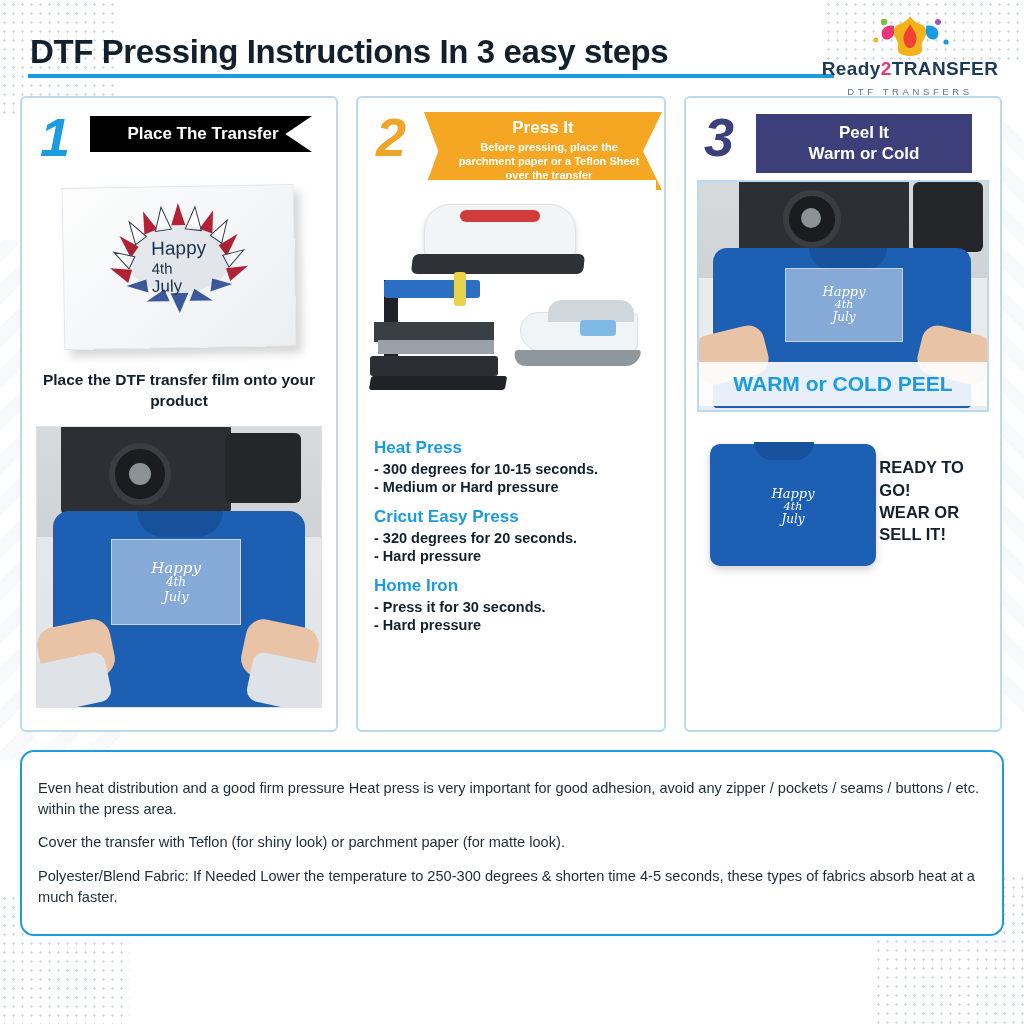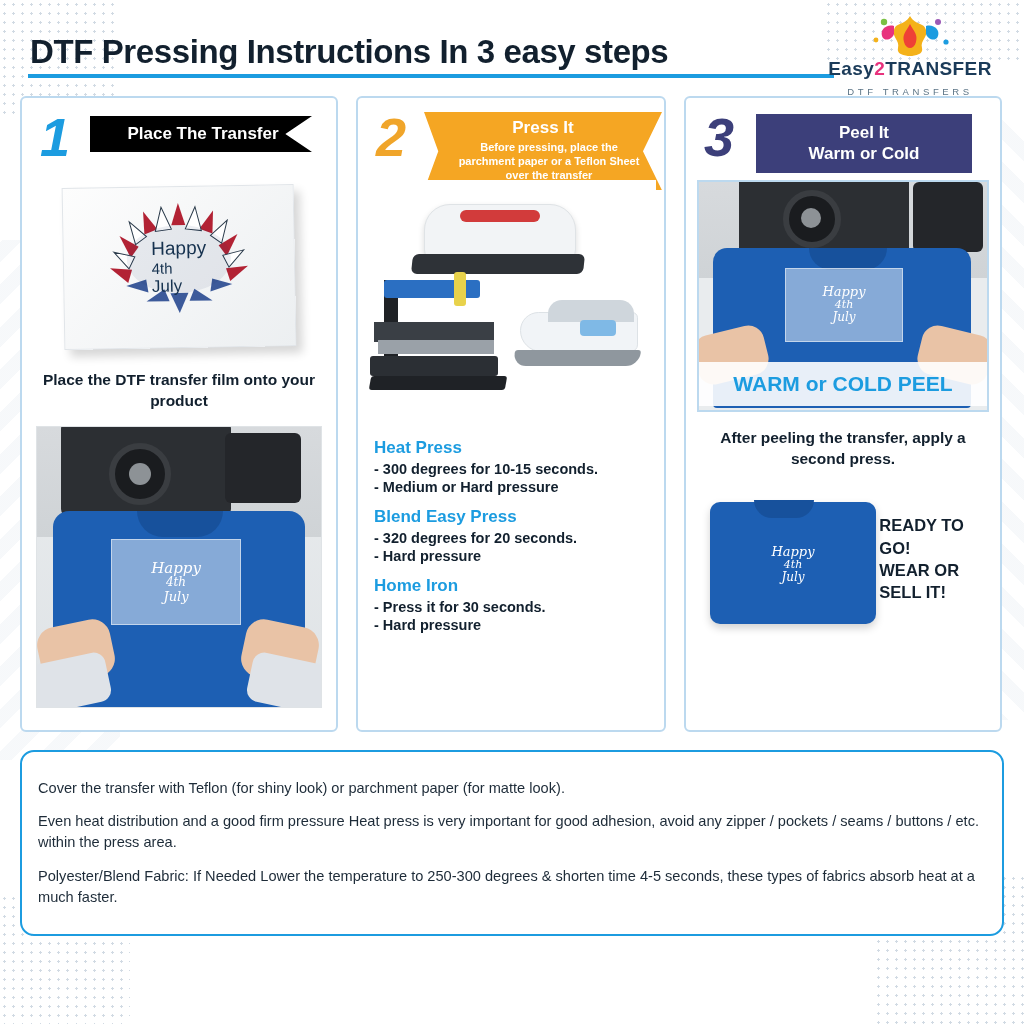--- a/index.html
+++ b/index.html
@@ -264,21 +264,21 @@
         <path d="M30 12 C22 10 16 16 18 22 C20 28 28 26 30 20 Z" fill="#e8337d"></path>
         <path d="M62 12 C70 10 76 16 74 22 C72 28 64 26 62 20 Z" fill="#1c9ce0"></path>
         <path d="M46 10 C50 18 54 20 52 28 C50 36 42 36 40 28 C38 20 42 18 46 10 Z" fill="#ef4136"></path>
         <circle cx="20" cy="8" r="3.2" fill="#7ac143"></circle>
         <circle cx="74" cy="8" r="3" fill="#9b59b6"></circle>
         <circle cx="12" cy="26" r="2.4" fill="#f4b21a"></circle>
         <circle cx="82" cy="28" r="2.6" fill="#1c9ce0"></circle>
       </svg>
     </div>
     <div class="logo-word">
-      <span>Easy</span><span class="num">2</span><span class="t2">TRANSFER</span>
+      <span>Ready</span><span class="num">2</span><span class="t2">TRANSFER</span>
     </div>
     <div class="logo-sub">DTF TRANSFERS</div>
   </div>
 </div>
 
 <div class="cards">
 
   <div class="card c1">
     <div class="banner">
       <div class="stepnum n1">1</div>
@@ -380,21 +380,21 @@
       <div style="position:absolute; right:40px; top:140px; width:36px; height:16px; background:#7fb9e6; border-radius:4px;"></div>
     </div>
 
     <div style="margin-top:14px;">
       <div class="spec-group">
         <div class="spec-h">Heat Press</div>
         <div class="spec-l">- 300 degrees for 10-15 seconds.</div>
         <div class="spec-l">- Medium or Hard pressure</div>
       </div>
       <div class="spec-group">
-        <div class="spec-h">Blend Easy Press</div>
+        <div class="spec-h">Cricut Easy Press</div>
         <div class="spec-l">- 320 degrees for 20 seconds.</div>
         <div class="spec-l">- Hard pressure</div>
       </div>
       <div class="spec-group">
         <div class="spec-h">Home Iron</div>
         <div class="spec-l">- Press it for 30 seconds.</div>
         <div class="spec-l">- Hard pressure</div>
       </div>
     </div>
   </div>
@@ -419,21 +419,20 @@
           <div>Happy</div>
             <div style="font-size:11px">4th</div>
             <div style="font-size:12px">July</div>
         </div>
       </div>
       <div style="position:absolute; left:-4px; top:148px; width:72px; height:50px; background:#e9c3a6; border-radius:16px; transform:rotate(-14deg);"></div>
       <div style="position:absolute; right:-4px; top:148px; width:72px; height:50px; background:#e9c3a6; border-radius:16px; transform:rotate(14deg);"></div>
       <div class="peel-label">WARM or COLD PEEL</div>
     </div>
 
-    <div class="caption" style="margin-top:16px;">After peeling the transfer, apply a second press.</div>
 
     <div style="display:flex; align-items:center; gap:10px; margin-top:14px;">
       <div class="c3-shirt">
         <div style="position:absolute; left:8px; top:18px; width:166px; height:122px; background:#1d5fb3; border-radius:10px; box-shadow:0 4px 8px rgba(0,0,0,.18);"></div>
         <div style="position:absolute; left:52px; top:16px; width:60px; height:18px; background:#17519c; border-radius:0 0 26px 26px;"></div>
         <div style="position:absolute; left:52px; top:48px; width:78px; height:66px;">
           <div style="position:absolute; left:50%; top:50%; transform:translate(-50%,-50%); font-family:'DejaVu Serif',serif; font-style:italic; color:#ffffff; font-size:13px; text-align:center; line-height:1.1;">
             <div>Happy</div>
               <div style="font-size:11px">4th</div>
               <div style="font-size:12px">July</div>
@@ -442,17 +441,17 @@
       </div>
       <div class="ready" style="white-space:pre-line;">READY TO GO!
 WEAR OR
 SELL IT!</div>
     </div>
   </div>
 </div>
 
 <div class="tips">
   <div class="tips-text">
+    <div class="tips-p">Even heat distribution and a good firm pressure Heat press is very important for good adhesion, avoid any zipper / pockets / seams / buttons / etc. within the press area.</div>
     <div class="tips-p">Cover the transfer with Teflon (for shiny look) or parchment paper (for matte look).</div>
-    <div class="tips-p">Even heat distribution and a good firm pressure Heat press is very important for good adhesion, avoid any zipper / pockets / seams / buttons / etc. within the press area.</div>
     <div class="tips-p">Polyester/Blend Fabric: If Needed Lower the temperature to 250-300 degrees &amp; shorten time 4-5 seconds, these types of fabrics absorb heat at a much faster.</div>
   </div>
 </div>
 
 </body></html>

